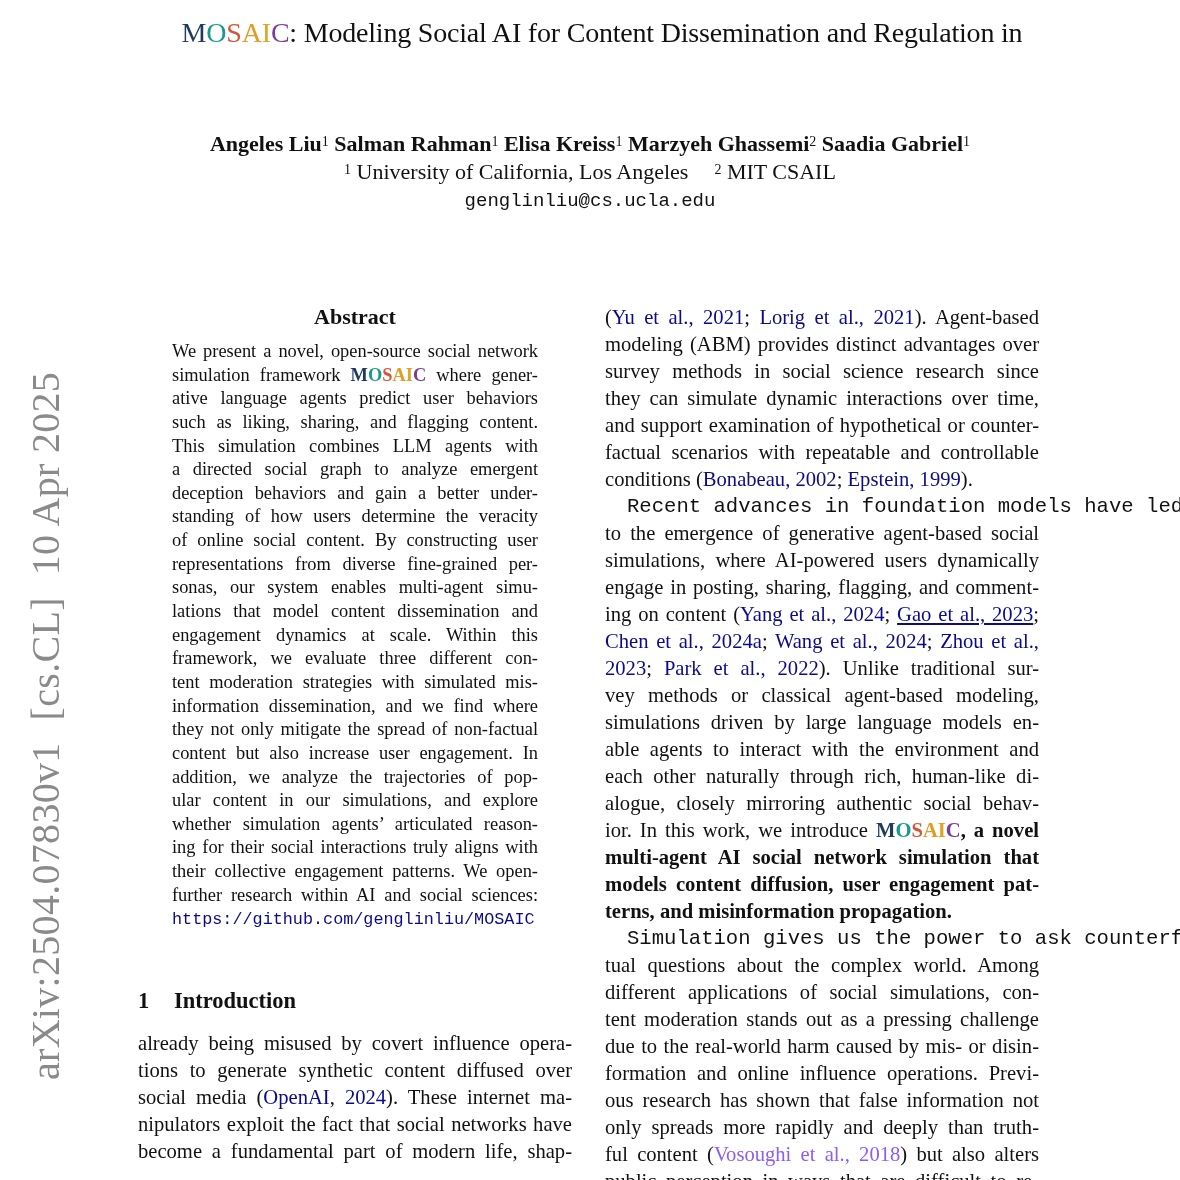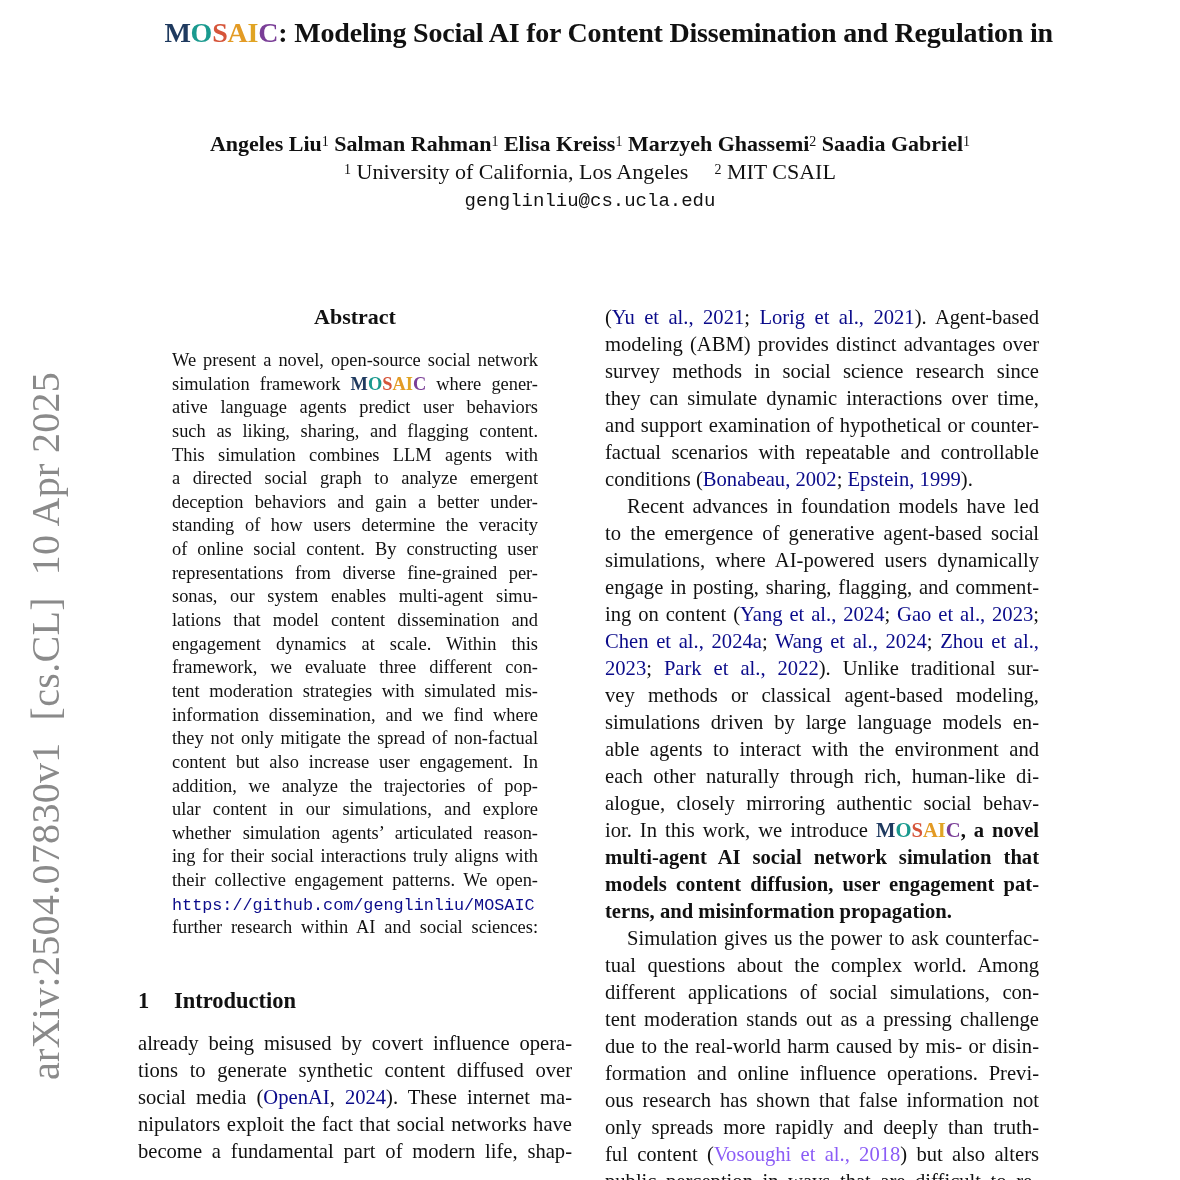--- a/index.html
+++ b/index.html
@@ -3,50 +3,50 @@
 <meta charset="utf-8">
 <style>
   html, body { margin:0; padding:0; background:#ffffff; }
   body { width:1180px; height:1180px; overflow:hidden; position:relative;
          font-family:"Liberation Serif", "DejaVu Serif", serif; color:#111; }
   .page { position:absolute; left:0; top:0; width:1180px; height:1180px; }
 
   .m1 { color:#1f3a5f; } .m2 { color:#1a9a8f; } .m3 { color:#d6553a; }
   .m4 { color:#e39b25; } .m5 { color:#e0a424; } .m6 { color:#7a3e97; }
 
-  .title { position:absolute; left:113px; width:940px; top:16px; text-align:right;
-           font-weight:bold; font-size:28px; line-height:34px; letter-spacing:-0.2px; }
+  .title { position:absolute; left:132px; width:940px; top:16px; text-align:center;
+           font-weight:normal; font-size:28px; line-height:34px; letter-spacing:-0.2px; }
   .authors { position:absolute; left:120px; width:940px; top:130px; text-align:center;
              font-weight:bold; font-size:22px; line-height:28px; }
   .authors sup, .affils sup { font-weight:normal; font-size:14px; vertical-align:top; position:relative; top:-2px; }
   .affils { position:absolute; left:120px; width:940px; top:158px; text-align:center;
             font-size:22px; line-height:28px; }
   .affils .gap { display:inline-block; width:26px; }
   .email { position:absolute; left:120px; width:940px; top:188px; text-align:center;
            font-family:"Liberation Mono", "DejaVu Sans Mono", monospace; font-size:19px; line-height:26px; }
 
   .arxiv { position:absolute; left:22px; top:1080px; transform-origin:0 0; transform:rotate(-90deg);
            white-space:nowrap; font-size:40px; color:#8a8a8a; letter-spacing:0.3px; }
   .arxiv .sp { display:inline-block; width:22px; }
 
   .abs-head { position:absolute; left:172px; width:366px; top:303px; text-align:center;
               font-weight:bold; font-size:22px; line-height:28px; }
-  .abs-body { position:absolute; left:172px; width:366px; top:349px;
+  .abs-body { position:absolute; left:172px; width:366px; top:340px;
               font-size:18.4px; line-height:23.65px; text-align:justify; hyphens:manual; }
   .abs-body .ln { display:block; text-align:justify; text-align-last:justify; white-space:nowrap; height:23.65px; }
   .abs-body .ln.last { text-align-last:left; }
   .code { font-family:"Liberation Mono", "DejaVu Sans Mono", monospace; color:#0b0b8a; font-size:16.8px; }
 
   .sec-head { position:absolute; left:138px; top:986px; font-weight:bold; font-size:22.5px; line-height:30px; }
   .sec-head .num { display:inline-block; width:36px; }
 
   .col { position:absolute; font-size:20.6px; line-height:27px; }
   .col .ln { display:block; text-align:justify; text-align-last:justify; white-space:nowrap; height:27px; }
   .col .ln.last { text-align-last:left; }
-  .col .ln.indent { padding-left:22px; }
+  .col .ln.indent { padding-left:22px;font-family:Liberation Mono, monospace; }
   .left-col { left:138px; width:434px; top:1030px; }
   .right-col { left:605px; width:434px; top:304px; }
   .cite { color:#0b0b8a; }
   b { font-weight:bold; }
 </style>
 </head>
 <body>
 
 <div class="page">
 
@@ -90,22 +90,22 @@
     <span class="ln">framework, we evaluate three different con-</span>
     <span class="ln">tent moderation strategies with simulated mis-</span>
     <span class="ln">information dissemination, and we find where</span>
     <span class="ln">they not only mitigate the spread of non-factual</span>
     <span class="ln">content but also increase user engagement. In</span>
     <span class="ln">addition, we analyze the trajectories of pop-</span>
     <span class="ln">ular content in our simulations, and explore</span>
     <span class="ln">whether simulation agents’ articulated reason-</span>
     <span class="ln">ing for their social interactions truly aligns with</span>
     <span class="ln">their collective engagement patterns. We open-</span>
+    <span class="ln">further research within AI and social sciences:</span>
     <span class="ln last"><span class="code" style="color: rgb(11, 11, 138);">https://github.com/genglinliu/MOSAIC</span></span>
-    <span class="ln">further research within AI and social sciences:</span>
   </div>
 
   <div class="sec-head"><span class="num">1</span><span>Introduction</span></div>
 
   <div class="col left-col">
     <span class="ln">already being misused by covert influence opera-</span>
     <span class="ln">tions to generate synthetic content diffused over</span>
     <span class="ln"><span>social media (</span><span class="cite" style="color: rgb(11, 11, 138);">OpenAI</span><span>, </span><span class="cite" style="color: rgb(11, 11, 138);">2024</span><span>). These internet ma-</span></span>
     <span class="ln">nipulators exploit the fact that social networks have</span>
     <span class="ln">become a fundamental part of modern life, shap-</span>
@@ -118,21 +118,21 @@
     <span class="ln">survey methods in social science research since</span>
     <span class="ln">they can simulate dynamic interactions over time,</span>
     <span class="ln">and support examination of hypothetical or counter-</span>
     <span class="ln">factual scenarios with repeatable and controllable</span>
     <span class="ln last"><span>conditions (</span><span class="cite" style="color: rgb(11, 11, 138);">Bonabeau, 2002</span><span>; </span><span class="cite" style="color: rgb(11, 11, 138);">Epstein, 1999</span><span>).</span></span>
 
     <span class="ln indent">Recent advances in foundation models have led</span>
     <span class="ln">to the emergence of generative agent-based social</span>
     <span class="ln">simulations, where AI-powered users dynamically</span>
     <span class="ln">engage in posting, sharing, flagging, and comment-</span>
-    <span class="ln"><span>ing on content (</span><span class="cite" style="color: rgb(11, 11, 138);">Yang et al., 2024</span><span>; </span><span class="cite" style="color: rgb(11, 11, 138);">Gao et al., 2023</span><span>;</span></span>
+    <span class="ln"><span>ing on content (</span><span class="cite" style="color: rgb(11, 11, 138);">Yang et al., 2024</span><span>; </span><span class="cite" style="color: rgb(11, 11, 138); text-decoration: underline;">Gao et al., 2023</span><span>;</span></span>
     <span class="ln"><span class="cite" style="color: rgb(11, 11, 138); margin-top: 12px;">Chen et al., 2024a</span><span>; </span><span class="cite" style="color: rgb(11, 11, 138);">Wang et al., 2024</span><span>; </span><span class="cite" style="color: rgb(11, 11, 138);">Zhou et al.,</span></span>
     <span class="ln"><span class="cite" style="color: rgb(11, 11, 138);">2023</span><span>; </span><span class="cite" style="color: rgb(11, 11, 138);">Park et al., 2022</span><span>).  Unlike traditional sur-</span></span>
     <span class="ln">vey methods or classical agent-based modeling,</span>
     <span class="ln">simulations driven by large language models en-</span>
     <span class="ln">able agents to interact with the environment and</span>
     <span class="ln">each other naturally through rich, human-like di-</span>
     <span class="ln">alogue, closely mirroring authentic social behav-</span>
     <span class="ln"><span>ior. In this work, we introduce </span><b class="brand"><span class="m1" style="color: rgb(31, 58, 95);">M</span><span class="m2" style="color: rgb(26, 154, 143);">O</span><span class="m3" style="color: rgb(214, 85, 58);">S</span><span class="m4" style="color: rgb(227, 155, 37);">A</span><span class="m5" style="color: rgb(224, 164, 36);">I</span><span class="m6" style="color: rgb(122, 62, 151);">C</span></b><b>, a novel</b></span>
     <span class="ln"><b>multi-agent AI social network simulation that</b></span>
     <span class="ln"><b>models content diffusion, user engagement pat-</b></span>

